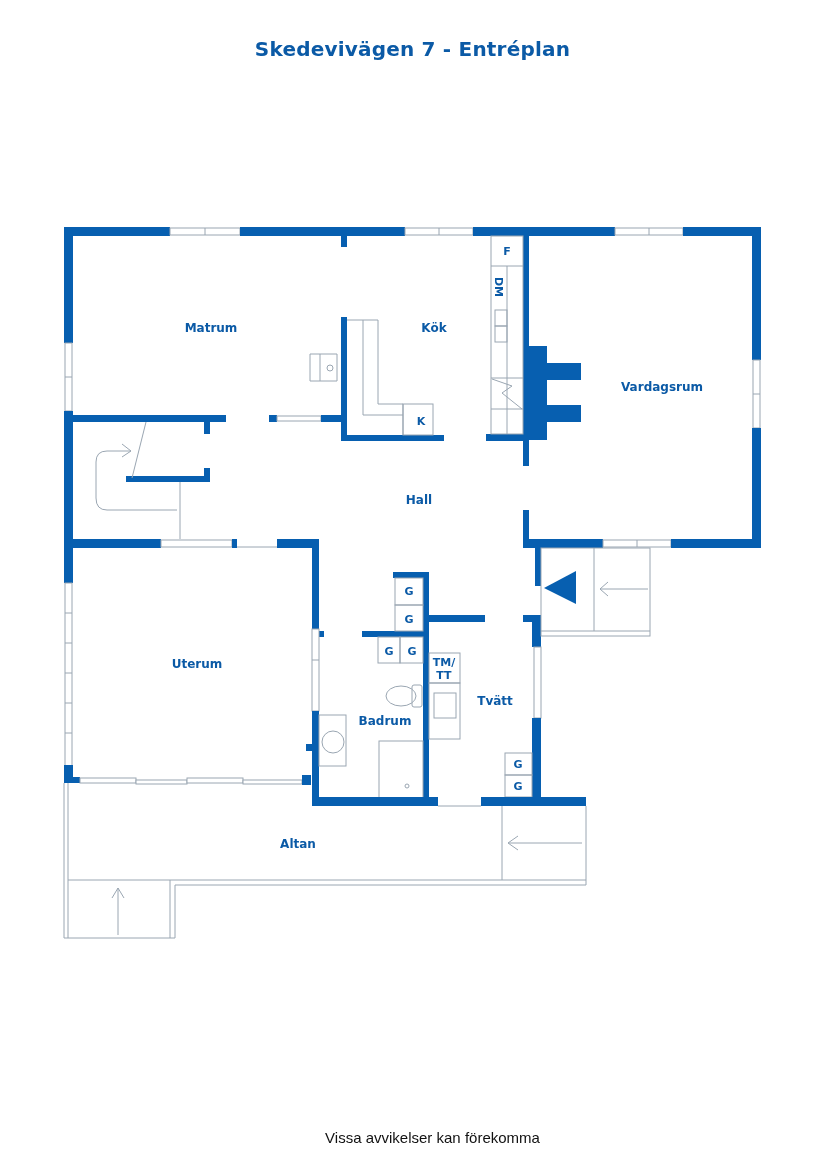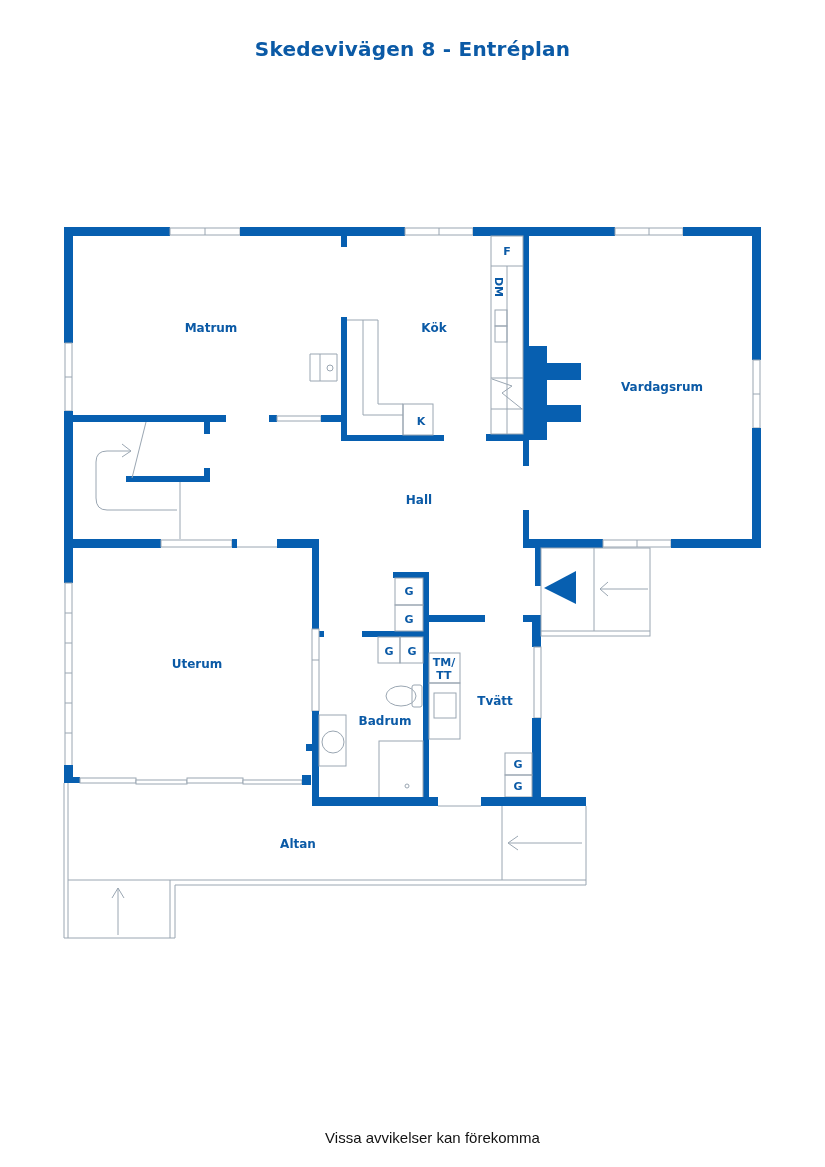--- a/index.html
+++ b/index.html
@@ -9,21 +9,21 @@
   svg.plan { position:absolute; left:0; top:0; }
   .wall { fill:#075fb0; }
   .thin { fill:none; stroke:#9aa6b2; stroke-width:1; }
   .win { fill:#ffffff; stroke:#9aa6b2; stroke-width:1; }
   .lbl { fill:#0b5aa6; font-family:"DejaVu Sans", sans-serif; font-weight:bold; font-size:12px; text-anchor:middle; }
   .sm { font-size:11px; }
 </style>
 </head>
 <body>
 
-<div class="title">Skedevivägen 8 - Entréplan</div>
+<div class="title">Skedevivägen 7 - Entréplan</div>
 
 <svg class="plan" width="825" height="1167" viewBox="0 0 825 1167">
 
   <rect class="wall" x="64" y="227" width="106" height="9"></rect>
   <rect class="win" x="170" y="228" width="70" height="7"></rect>
   <line class="thin" x1="205" y1="228" x2="205" y2="235"></line>
   <rect class="wall" x="240" y="227" width="165" height="9"></rect>
   <rect class="win" x="405" y="228" width="68" height="7"></rect>
   <line class="thin" x1="439" y1="228" x2="439" y2="235"></line>
   <rect class="wall" x="473" y="227" width="142" height="9"></rect>

